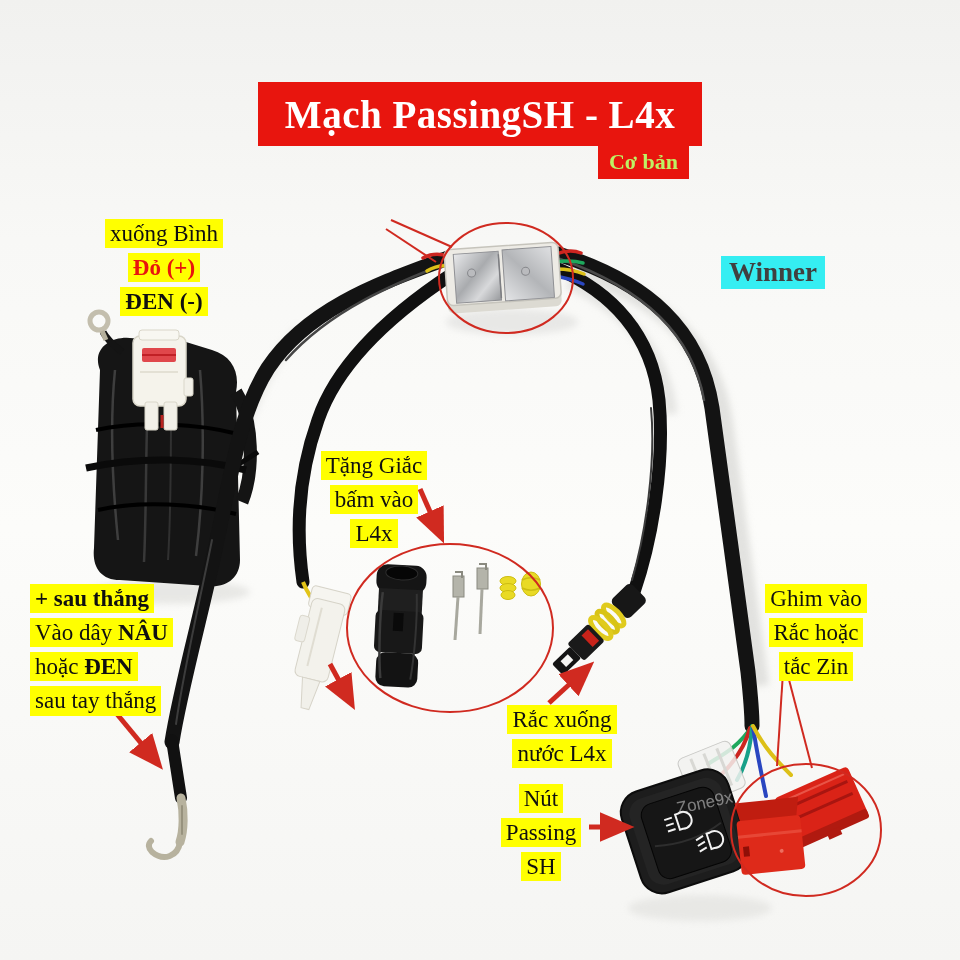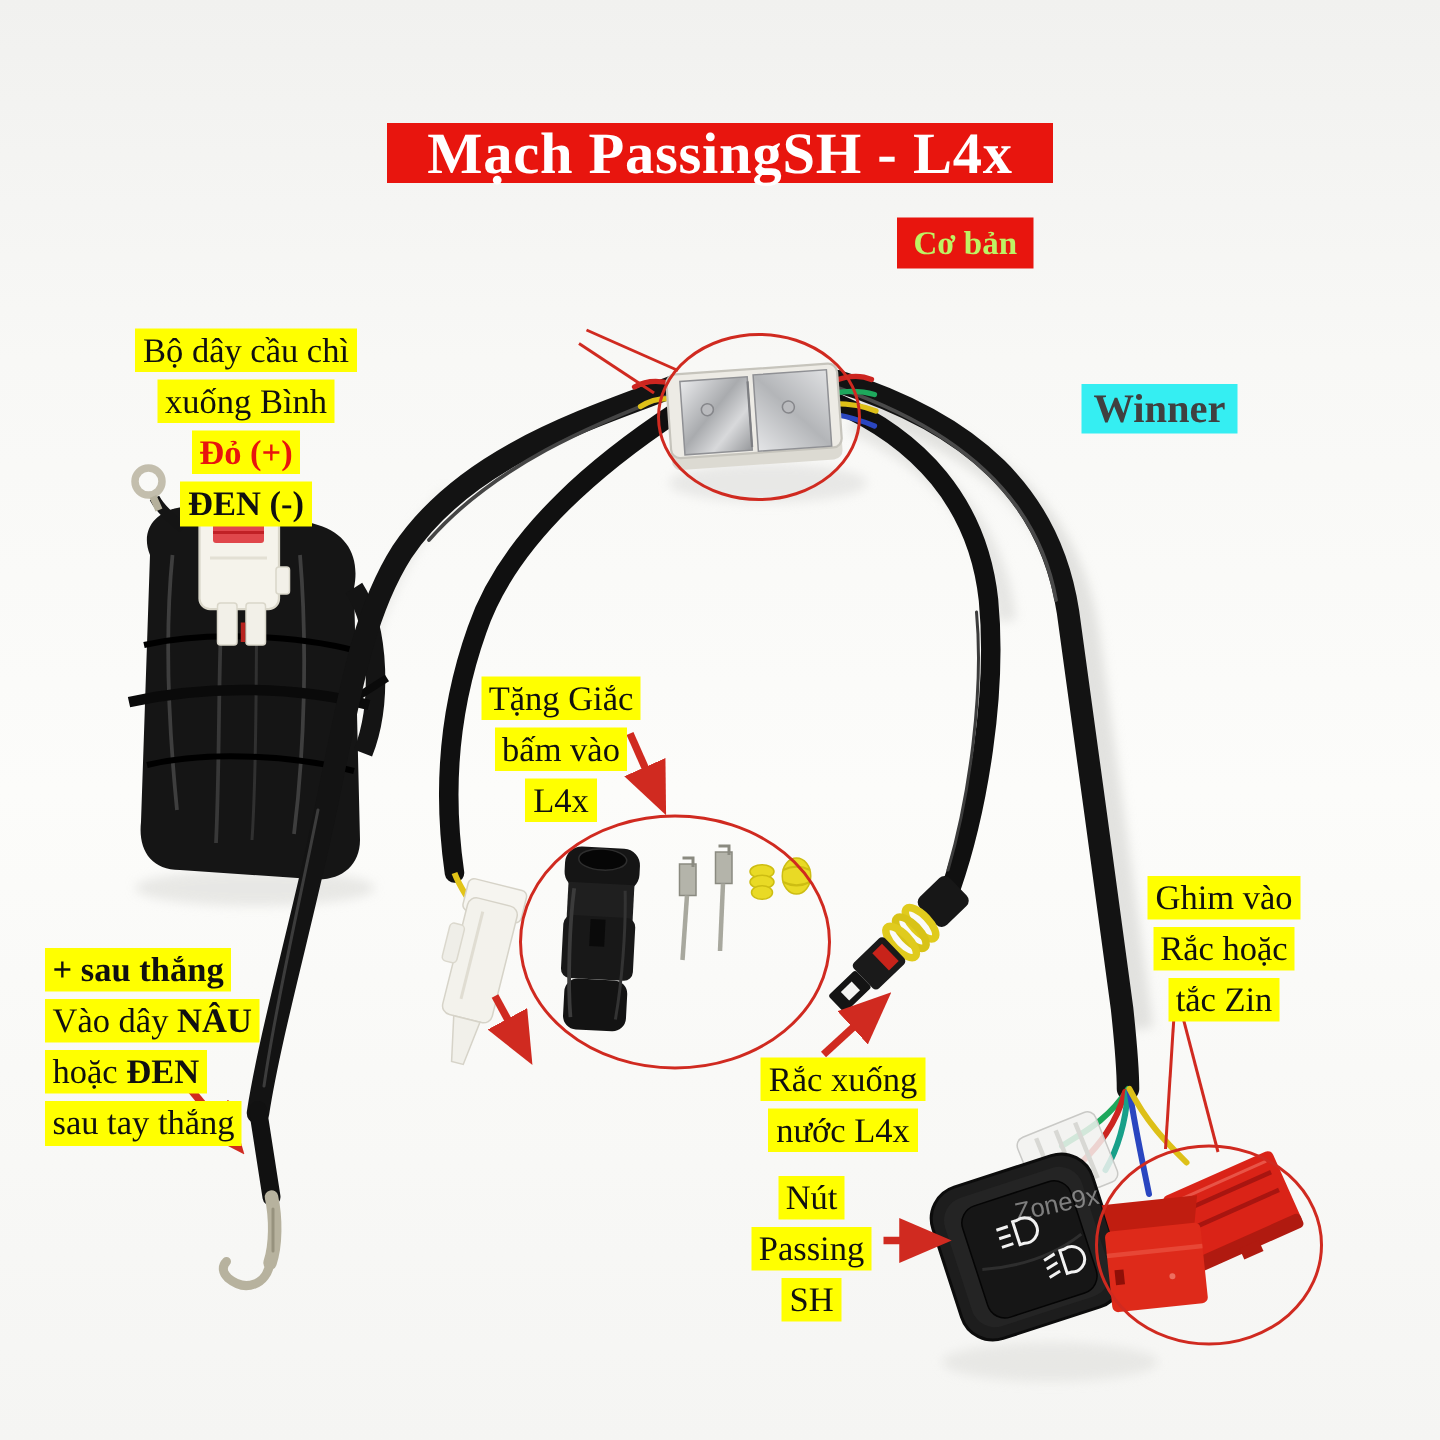--- a/index.html
+++ b/index.html
@@ -14,21 +14,21 @@
   .lbl.left{align-items:flex-start;}
   .hl{
     display:inline-block; background:var(--highlight-yellow,#ffff00);
     color:#101010; font-size:23px; line-height:1.18; padding:1px 5px;
     white-space:nowrap;
   }
   .hl b{font-weight:bold;}
   .hl.redbold{color:var(--accent-red,#e8150e); font-weight:bold;}
   .hl.bold{font-weight:bold;}
   .banner{
-    position:absolute; left:258px; top:82px; width:444px; height:40px;
+    position:absolute; left:258px; top:82px; width:444px; height:64px;
     background:var(--accent-red,#e8150e); color:#ffffff; font-weight:bold;
     font-size:39px; display:flex; align-items:center; justify-content:center;
     z-index:5; letter-spacing:0.5px;
   }
   .badge{
     position:absolute; left:598px; top:145px; width:91px; height:34px;
     background:var(--accent-red,#e8150e); color:#bef264; font-weight:bold;
     font-size:22px; display:flex; align-items:center; justify-content:center; z-index:5;
   }
   .brand{
@@ -261,27 +261,26 @@
       <path d="M 107 702 L 155 760" stroke-width="5" marker-end="url(#ah)"></path>
     </g>
   </svg>
 
   <div class="banner">Mạch PassingSH - L4x</div>
   <div class="badge">Cơ bản</div>
   <div class="brand">Winner</div>
 
 
   <div class="lbl center" style="left:85px; top:219px; width:158px;">
-    <span class="hl">Bộ dây cầu chì</span>
     <span class="hl">xuống Bình</span>
     <span class="hl redbold">Đỏ (+)</span>
     <span class="hl bold">ĐEN (-)</span>
   </div>
 
-  <div class="lbl left" style="left:30px; top:584px;margin-top:48px;">
+  <div class="lbl left" style="left:30px; top:584px;">
     <span class="hl"><b>+ sau thắng</b></span>
     <span class="hl"><span>Vào dây </span><b>NÂU</b></span>
     <span class="hl"><span>hoặc </span><b>ĐEN</b></span>
     <span class="hl">sau tay thắng</span>
   </div>
 
   <div class="lbl center" style="left:313px; top:451px; width:122px;">
     <span class="hl">Tặng Giắc</span>
     <span class="hl">bấm vào</span>
     <span class="hl">L4x</span>

